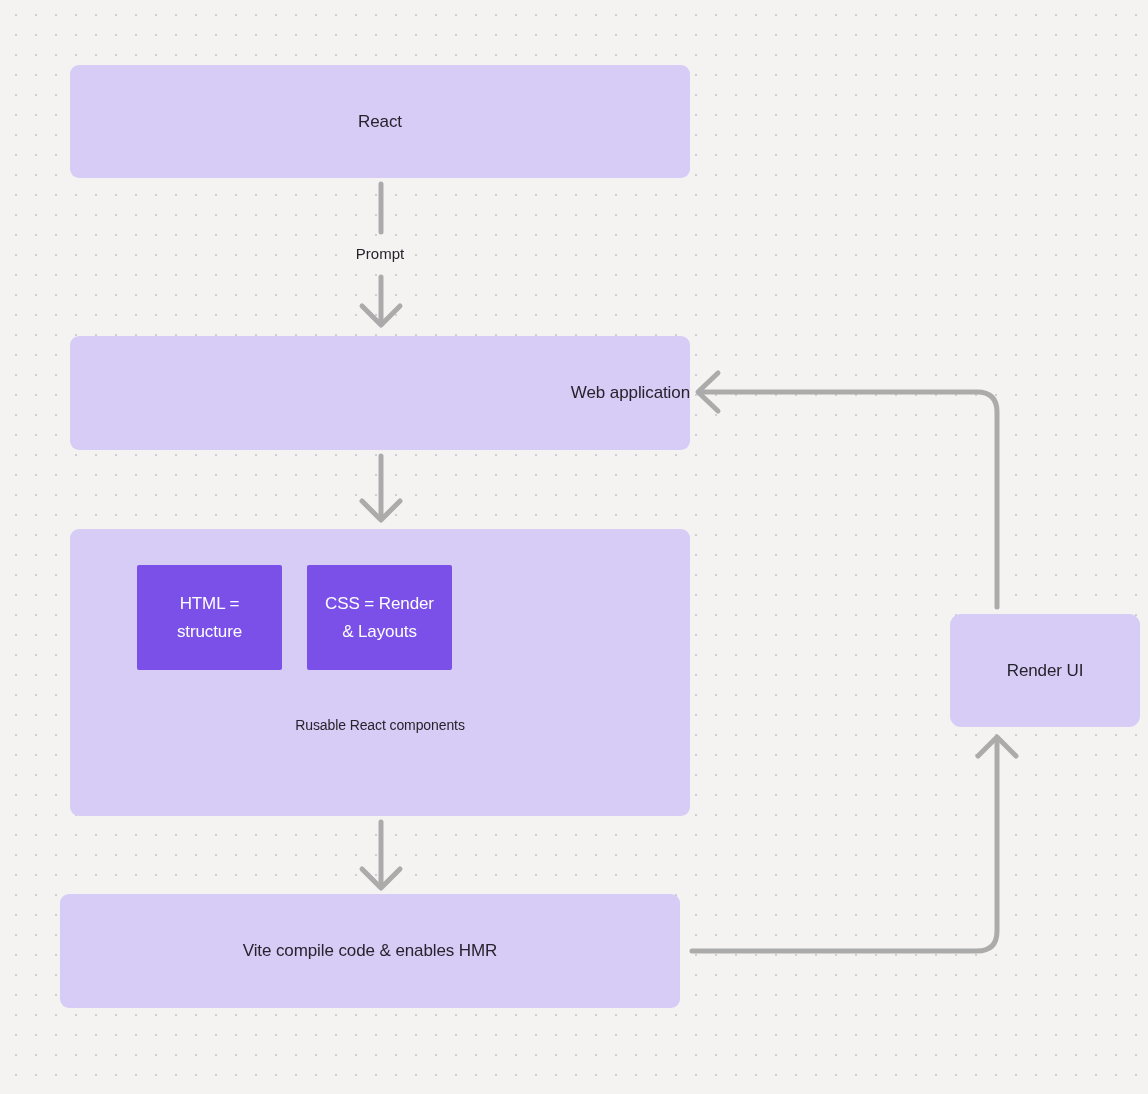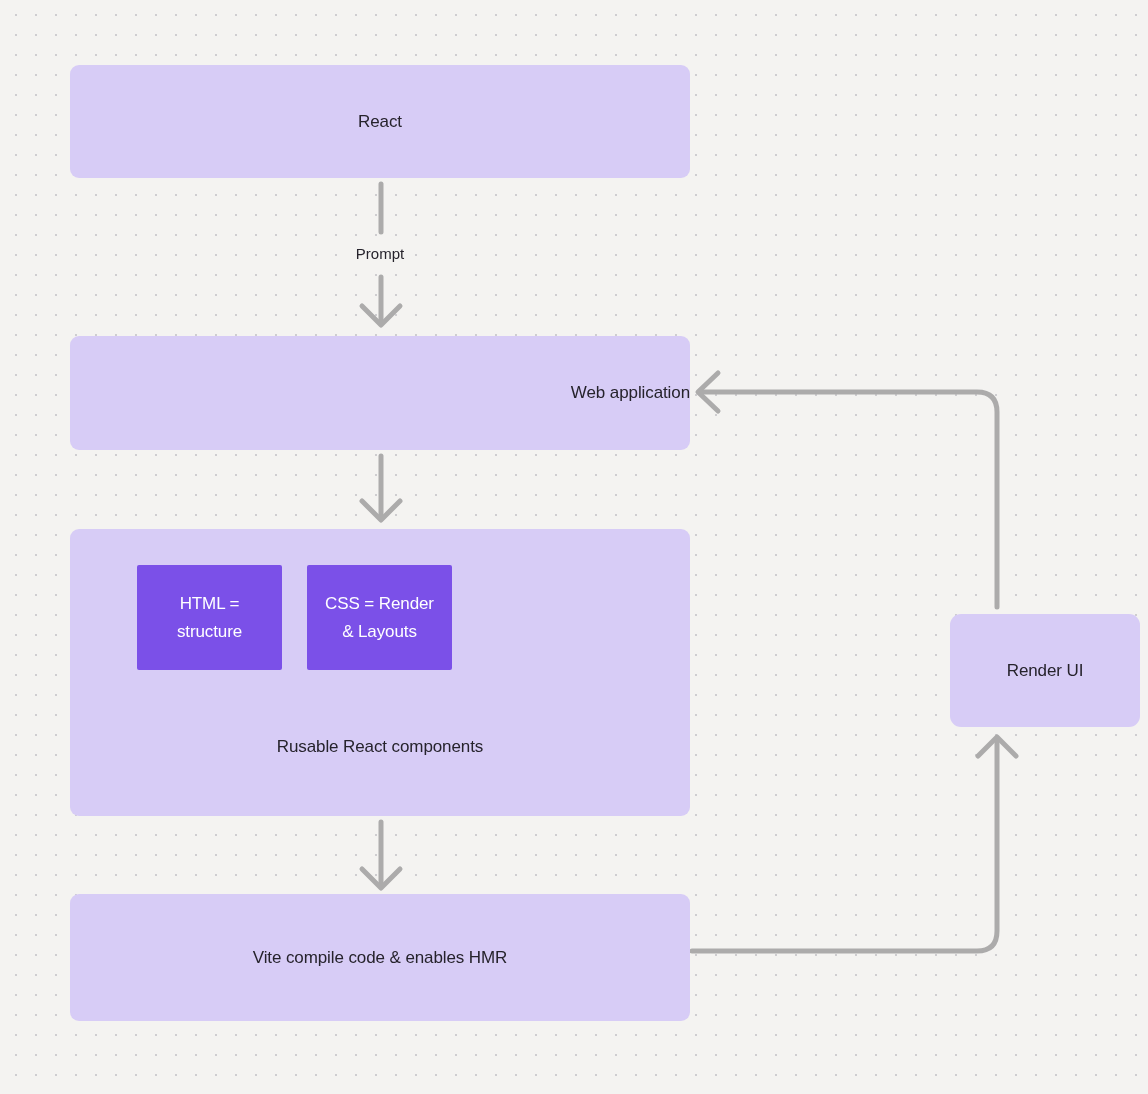--- a/index.html
+++ b/index.html
@@ -26,21 +26,21 @@
     justify-content: center;
     color: var(--text-color, #26232c);
     font-size: 17px;
     font-weight: 500;
     letter-spacing: -0.1px;
   }
 
   .node-user        { left: 70px;  top: 65px;  width: 620px; height: 113px; }
   .node-webapp      { left: 70px;  top: 336px; width: 620px; height: 114px; justify-content: flex-end; }
   .node-group       { left: 70px;  top: 529px; width: 620px; height: 287px; display: block; }
-  .node-vite        { left: 70px;  top: 894px; width: 620px; height: 127px; }
+  .node-vite        { left: 60px;  top: 894px; width: 620px; height: 114px; }
   .node-render-ui   { left: 902px; top: 614px; width: 190px; height: 113px; border-radius: 11px; margin-left: 48px; }
 
   .chip-row {
     position: absolute;
     left: 67px;
     top: 36px;
     display: flex;
     gap: 25px;
   }
   .chip {
@@ -58,24 +58,23 @@
     line-height: 28px;
     text-align: center;
   }
 
   .group-title {
     position: absolute;
     left: 0;
     top: 188px;
     width: 100%;
     text-align: center;
-    font-size: 17px;
+    font-size: 14px;
     font-weight: 500;
     color: var(--text-color, #26232c);
-    margin-top: 20px;
   }
 
   .edge-label {
     position: absolute;
     left: 70px;
     top: 245px;
     width: 620px;
     text-align: center;
     font-size: 15px;
     font-weight: 500;

